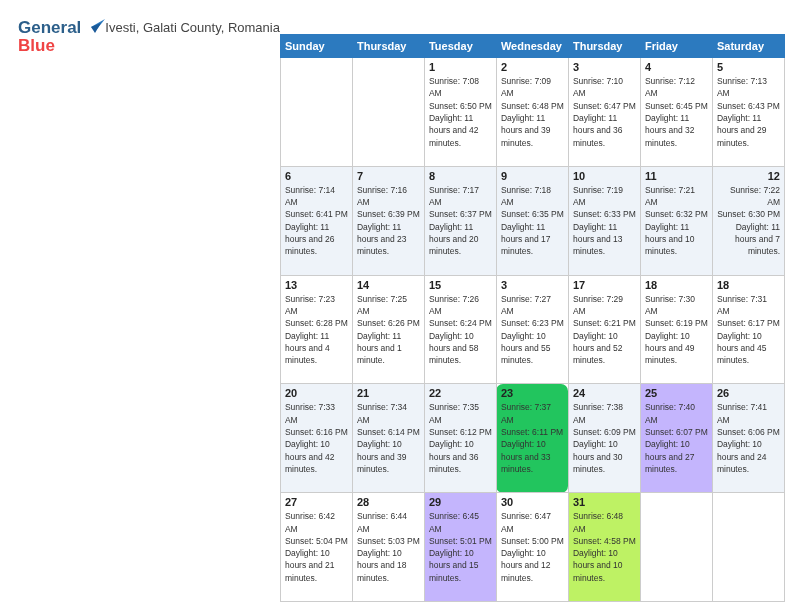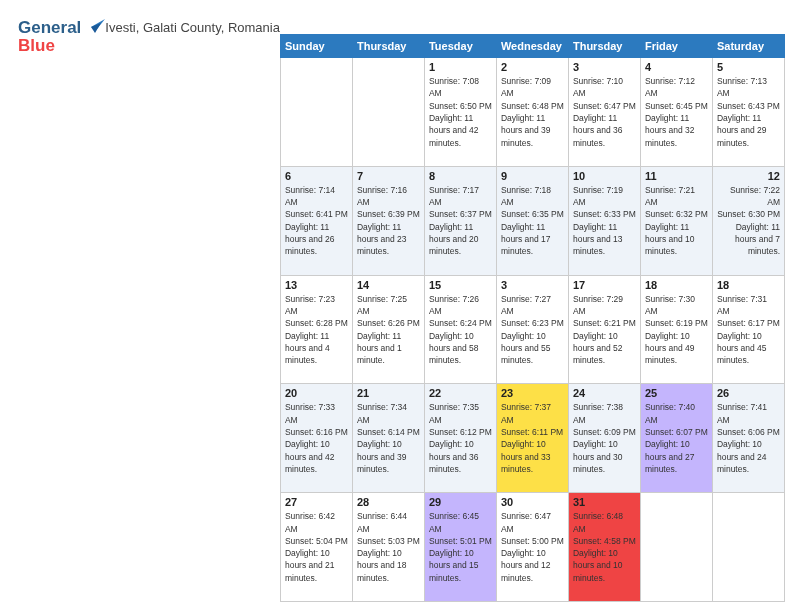--- a/index.html
+++ b/index.html
@@ -214,21 +214,21 @@
             <div class="day-info">Sunrise: 7:33 AM<br>Sunset: 6:16 PM<br>Daylight: 10 hours and 42 minutes.</div>
           </td>
           <td style="background: rgb(238, 243, 249);">
             <span class="day-num">21</span>
             <div class="day-info">Sunrise: 7:34 AM<br>Sunset: 6:14 PM<br>Daylight: 10 hours and 39 minutes.</div>
           </td>
           <td style="background: rgb(238, 243, 249);">
             <span class="day-num">22</span>
             <div class="day-info">Sunrise: 7:35 AM<br>Sunset: 6:12 PM<br>Daylight: 10 hours and 36 minutes.</div>
           </td>
-          <td style="background: #fde047;">
+          <td style="background: #22c55e; border-radius: 7px;">
             <span class="day-num">23</span>
             <div class="day-info">Sunrise: 7:37 AM<br>Sunset: 6:11 PM<br>Daylight: 10 hours and 33 minutes.</div>
           </td>
           <td style="background: rgb(238, 243, 249);">
             <span class="day-num">24</span>
             <div class="day-info">Sunrise: 7:38 AM<br>Sunset: 6:09 PM<br>Daylight: 10 hours and 30 minutes.</div>
           </td>
           <td style="background: #c4b5fd;">
             <span class="day-num">25</span>
             <div class="day-info">Sunrise: 7:40 AM<br>Sunset: 6:07 PM<br>Daylight: 10 hours and 27 minutes.</div>
@@ -248,21 +248,21 @@
             <div class="day-info">Sunrise: 6:44 AM<br>Sunset: 5:03 PM<br>Daylight: 10 hours and 18 minutes.</div>
           </td>
           <td style="background: #c4b5fd;">
             <span class="day-num">29</span>
             <div class="day-info">Sunrise: 6:45 AM<br>Sunset: 5:01 PM<br>Daylight: 10 hours and 15 minutes.</div>
           </td>
           <td style="background: rgb(255, 255, 255);">
             <span class="day-num">30</span>
             <div class="day-info">Sunrise: 6:47 AM<br>Sunset: 5:00 PM<br>Daylight: 10 hours and 12 minutes.</div>
           </td>
-          <td style="background: #ef4444;">
+          <td style="background: #bef264;">
             <span class="day-num">31</span>
             <div class="day-info">Sunrise: 6:48 AM<br>Sunset: 4:58 PM<br>Daylight: 10 hours and 10 minutes.</div>
           </td>
           <td style="background: rgb(255, 255, 255);"></td>
           <td style="background: rgb(255, 255, 255);"></td>
         </tr>
       </tbody>
   </table>
 </div>
 

